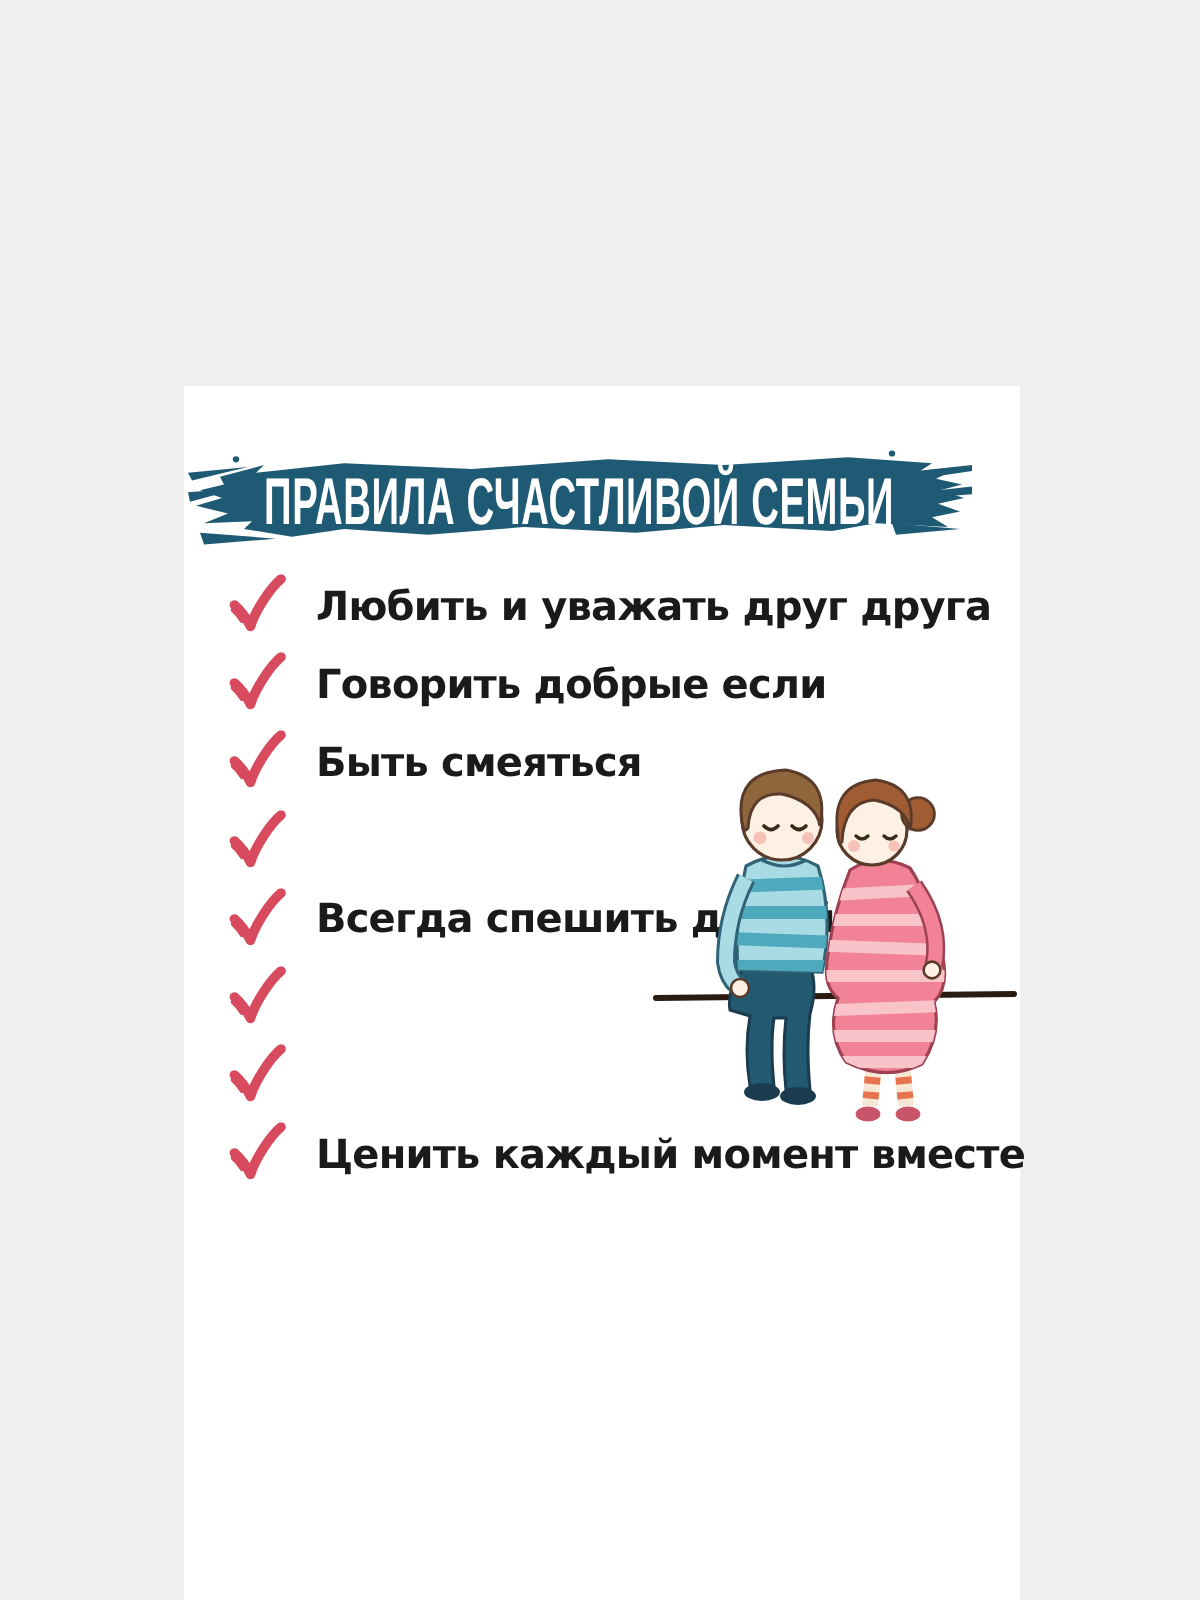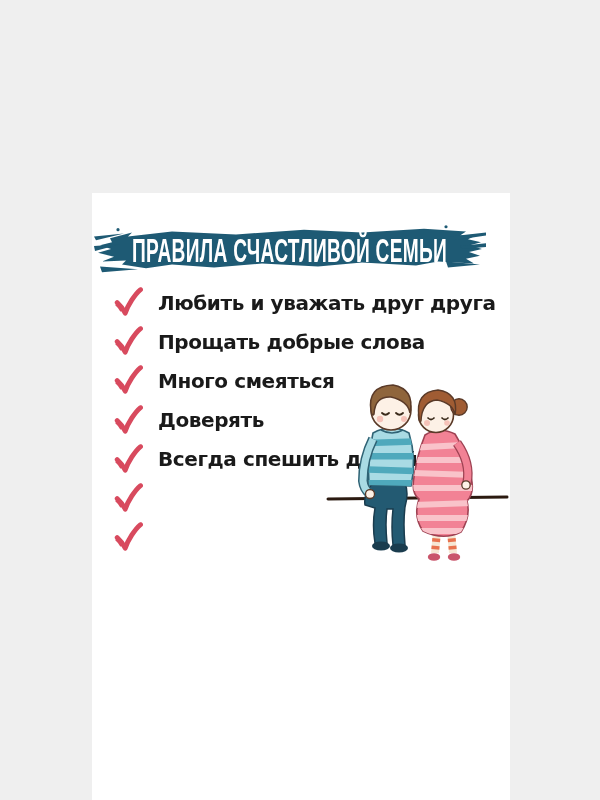--- a/index.html
+++ b/index.html
@@ -59,54 +59,60 @@
             <path d="M6 17 C10 21 13 26 15 31 C19 21 29 8 36 3" fill="none" stroke="var(--check)" stroke-width="6" stroke-linecap="round" stroke-linejoin="round"></path>
             <path d="M5 20 C7 22 9 25 10 27" fill="none" stroke="var(--check)" stroke-width="3" stroke-linecap="round"></path>
           </svg>
           <span class="item-label">Любить и уважать друг друга</span>
         </div>
         <div class="row">
           <svg class="check" viewBox="0 0 40 36">
             <path d="M6 17 C10 21 13 26 15 31 C19 21 29 8 36 3" fill="none" stroke="var(--check)" stroke-width="6" stroke-linecap="round" stroke-linejoin="round"></path>
             <path d="M5 20 C7 22 9 25 10 27" fill="none" stroke="var(--check)" stroke-width="3" stroke-linecap="round"></path>
           </svg>
-          <span class="item-label">Прощать добрые слова</span>
+          <span class="item-label">Говорить добрые если</span>
         </div>
         <div class="row">
           <svg class="check" viewBox="0 0 40 36">
             <path d="M6 17 C10 21 13 26 15 31 C19 21 29 8 36 3" fill="none" stroke="var(--check)" stroke-width="6" stroke-linecap="round" stroke-linejoin="round"></path>
             <path d="M5 20 C7 22 9 25 10 27" fill="none" stroke="var(--check)" stroke-width="3" stroke-linecap="round"></path>
           </svg>
-          <span class="item-label">Много смеяться</span>
+          <span class="item-label">Быть смеяться</span>
         </div>
         <div class="row">
           <svg class="check" viewBox="0 0 40 36">
             <path d="M6 17 C10 21 13 26 15 31 C19 21 29 8 36 3" fill="none" stroke="var(--check)" stroke-width="6" stroke-linecap="round" stroke-linejoin="round"></path>
             <path d="M5 20 C7 22 9 25 10 27" fill="none" stroke="var(--check)" stroke-width="3" stroke-linecap="round"></path>
           </svg>
-          <span class="item-label">Доверять</span>
         </div>
         <div class="row">
           <svg class="check" viewBox="0 0 40 36">
             <path d="M6 17 C10 21 13 26 15 31 C19 21 29 8 36 3" fill="none" stroke="var(--check)" stroke-width="6" stroke-linecap="round" stroke-linejoin="round"></path>
             <path d="M5 20 C7 22 9 25 10 27" fill="none" stroke="var(--check)" stroke-width="3" stroke-linecap="round"></path>
           </svg>
           <span class="item-label">Всегда спешить домой</span>
         </div>
         <div class="row">
           <svg class="check" viewBox="0 0 40 36">
             <path d="M6 17 C10 21 13 26 15 31 C19 21 29 8 36 3" fill="none" stroke="var(--check)" stroke-width="6" stroke-linecap="round" stroke-linejoin="round"></path>
             <path d="M5 20 C7 22 9 25 10 27" fill="none" stroke="var(--check)" stroke-width="3" stroke-linecap="round"></path>
           </svg>
         </div>
         <div class="row">
           <svg class="check" viewBox="0 0 40 36">
             <path d="M6 17 C10 21 13 26 15 31 C19 21 29 8 36 3" fill="none" stroke="var(--check)" stroke-width="6" stroke-linecap="round" stroke-linejoin="round"></path>
             <path d="M5 20 C7 22 9 25 10 27" fill="none" stroke="var(--check)" stroke-width="3" stroke-linecap="round"></path>
           </svg>
+        </div>
+        <div class="row">
+          <svg class="check" viewBox="0 0 40 36">
+            <path d="M6 17 C10 21 13 26 15 31 C19 21 29 8 36 3" fill="none" stroke="var(--check)" stroke-width="6" stroke-linecap="round" stroke-linejoin="round"></path>
+            <path d="M5 20 C7 22 9 25 10 27" fill="none" stroke="var(--check)" stroke-width="3" stroke-linecap="round"></path>
+          </svg>
+          <span class="item-label">Ценить каждый момент вместе</span>
         </div>
       </div>
 
     <div class="illustration">
       <svg viewBox="0 0 185 182">
 
         <path d="M3 118 L182 116" fill="none" style="stroke:var(--ledge)" stroke-width="3" stroke-linecap="round"></path>
 
         <g>
 

